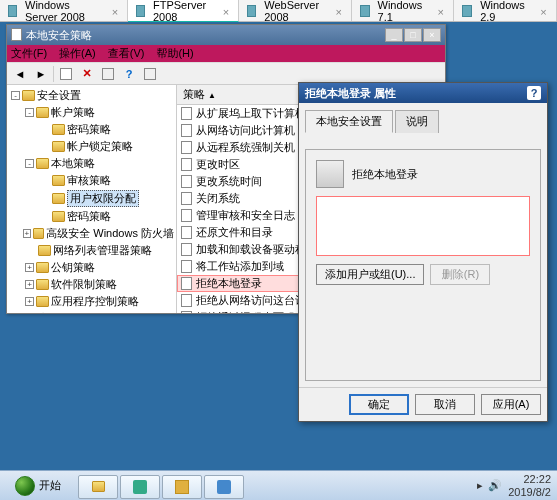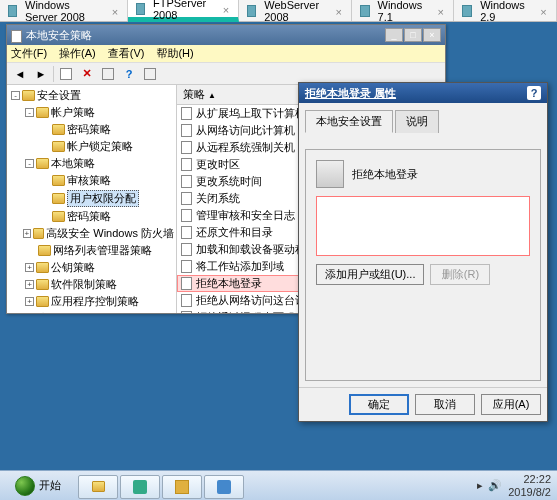--- a/index.html
+++ b/index.html
@@ -1,43 +1,43 @@
 <!DOCTYPE html>
 <html><head>
 <meta charset="utf-8">
 <style>
 * { box-sizing: border-box; margin: 0; padding: 0; font-family: "Microsoft YaHei", "SimSun", Tahoma, sans-serif; font-size: 11px; }
 body { width: 557px; height: 500px; background: #2d6ca2; overflow: hidden; position: relative; }
 .tab-strip { display: flex; background: #e8e8e8; height: 22px; border-bottom: 1px solid #bbb; }
 .tab { display: flex; align-items: center; padding: 2px 8px; border-right: 1px solid #ccc; gap: 8px; background: #f4f4f4; cursor: pointer; }
-.tab.active { background: #fff; border-bottom: 5px solid #14b8a6; margin-bottom: -1px; }
+.tab.active { background: #fff; border-bottom: 1px solid #14b8a6; margin-bottom: -1px; }
 .tab-icon { width: 12px; height: 12px; display: inline-block; }
 .tab-close { width: 10px; height: 10px; color: #888; margin-left: 3px; }
 .mmc { position: absolute; top: 24px; left: 6px; width: 440px; height: 290px; background: #f0f0f0; border: 1px solid #7a7a7a; box-shadow: 1px 1px 3px rgba(0,0,0,0.3); }
 .title-bar { background: linear-gradient(#6b8db5, #4a6f99); color: #fff; height: 20px; display: flex; align-items: center; padding: 0 4px; justify-content: space-between; }
 .title-bar .btns { display:flex; gap:1px; }
 .title-bar .wbtn { width: 18px; height: 14px; background: #d8d8d8; border: 1px solid #999; display:flex; align-items:center; justify-content:center; font-size:9px;}
-.menu-bar { background: #fef9c3; height: 18px; display: flex; align-items: center; padding: 6px 4px; gap: 12px; border-bottom: 1px solid #ddd; }
+.menu-bar { background: #be185d; height: 18px; display: flex; align-items: center; padding: 6px 4px; gap: 12px; border-bottom: 1px solid #ddd; }
 .toolbar { background: #f0f0f0; height: 22px; display: flex; align-items: center; padding: 0 4px; gap: 3px; border-bottom: 1px solid #ccc; }
 .tool-btn { width: 18px; height: 18px; border: 1px solid transparent; display:flex; align-items:center; justify-content:center; }
 .mmc-body { display: flex; height: calc(100% - 60px); background:#fff; }
 .tree-pane { width: 170px; border-right: 1px solid #ccc; overflow: auto; padding: 2px; }
 .list-pane { flex: 1; display:flex; flex-direction:column; overflow: hidden; }
 .list-header { display:flex; background:#f0f0f0; border-bottom:1px solid #ccc; }
 .list-header .col { padding:2px 6px; border-right:1px solid #ccc; }
 .list-body { overflow:auto; flex:1; }
 .tree-node { display:flex; align-items:center; padding:1px 0; gap:2px; white-space:nowrap; }
 .tree-node .expando { width:9px; height:9px; border:1px solid #888; display:inline-flex; align-items:center; justify-content:center; font-size:8px; line-height:8px; color:#444;}
 .tree-node .spacer { display:inline-block; }
 .folder-icon { width:13px; height:11px; background:linear-gradient(#f7e07e,#e0b040); border:1px solid #c09020; border-radius:1px; display:inline-block;}
 .doc-icon { width:11px; height:13px; background:#fff; border:1px solid #888; display:inline-block; position:relative;}
 .list-row { display:flex; align-items:center; padding:1px 4px; gap:4px; white-space:nowrap;}
 .list-row.selected { background:#fdd; border:1px solid #f88; padding:0 3px;}
 .dialog { position:absolute; top:82px; left:298px; width:250px; height:340px; background:#f0f0f0; border:1px solid #555; box-shadow:2px 2px 6px rgba(0,0,0,0.4); display:flex; flex-direction:column; }
-.dlg-title { background:linear-gradient(#3a6cb0,#1d4a87); color:#fff; height:20px; display:flex; align-items:center; padding:0 6px; justify-content:space-between; font-weight:bold;text-decoration:underline; }
+.dlg-title { background:linear-gradient(#3a6cb0,#1d4a87); color:#fff; height:20px; display:flex; align-items:center; padding:0 6px; justify-content:space-between; font-weight:bold; }
 .dlg-tabs { display:flex; margin:6px 6px 17px 6px; }
 .dlg-tab { padding:3px 10px; background:#f0f0f0; border:1px solid #aaa; border-bottom:none; margin-right:2px; position:relative; top:1px;}
 .dlg-tab.active { background:#f0f0f0; z-index:2; border-bottom:1px solid #f0f0f0;}
 .dlg-tab:not(.active){ background:#e4e4e4; }
 .dlg-content { flex:1; margin:0 6px 6px 6px; border:1px solid #aaa; background:#f0f0f0; padding:10px; display:flex; flex-direction:column; gap:8px; }
 .policy-header { display:flex; align-items:center; gap:8px; }
 .policy-icon { width:28px; height:28px; background:linear-gradient(#eee,#ccc); border:1px solid #999; }
 .listbox { background:#fff; border:1px solid #f77; height:60px; }
 .dlg-row-btns { display:flex; gap:6px; }
 .btn { padding:2px 8px; background:#f0f0f0; border:1px solid #888; min-width:60px; text-align:center; }
@@ -78,21 +78,21 @@
     </div>
     <div class="tab">
       <span class="tab-icon" style="background:#6ab;border:1px solid #489"></span>
       <span>Windows 2.9</span>
       <span class="tab-close">×</span>
     </div>
   </div>
 
 <div class="mmc">
   <div class="title-bar">
-    <span style="display:flex;align-items:flex-end;gap:4px">
+    <span style="display:flex;align-items:flex-start;gap:4px">
       <span class="doc-icon"></span>
       <span>本地安全策略</span>
     </span>
     <span class="btns">
       <span class="wbtn">_</span>
       <span class="wbtn">□</span>
       <span class="wbtn">×</span>
     </span>
   </div>
   <div class="menu-bar" id="menuBar">

